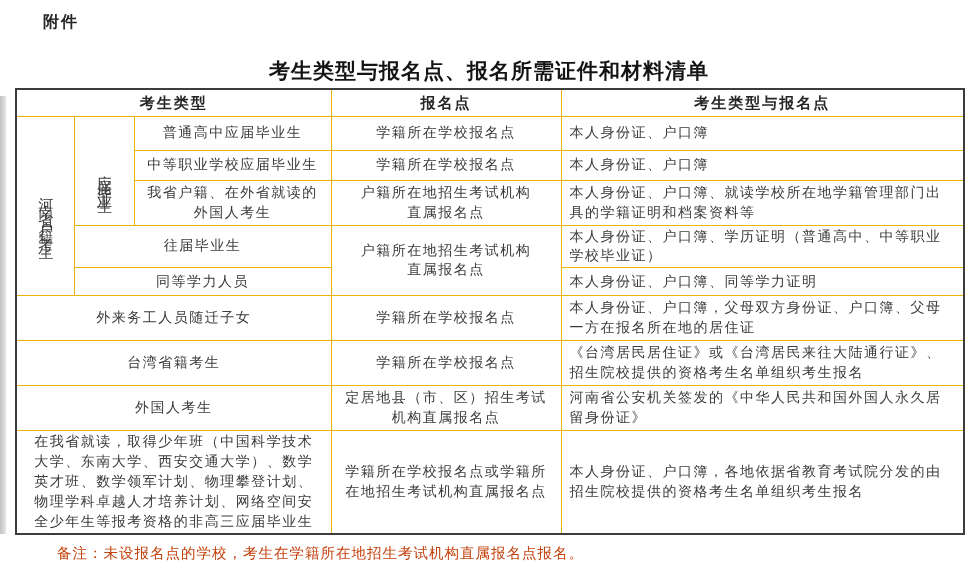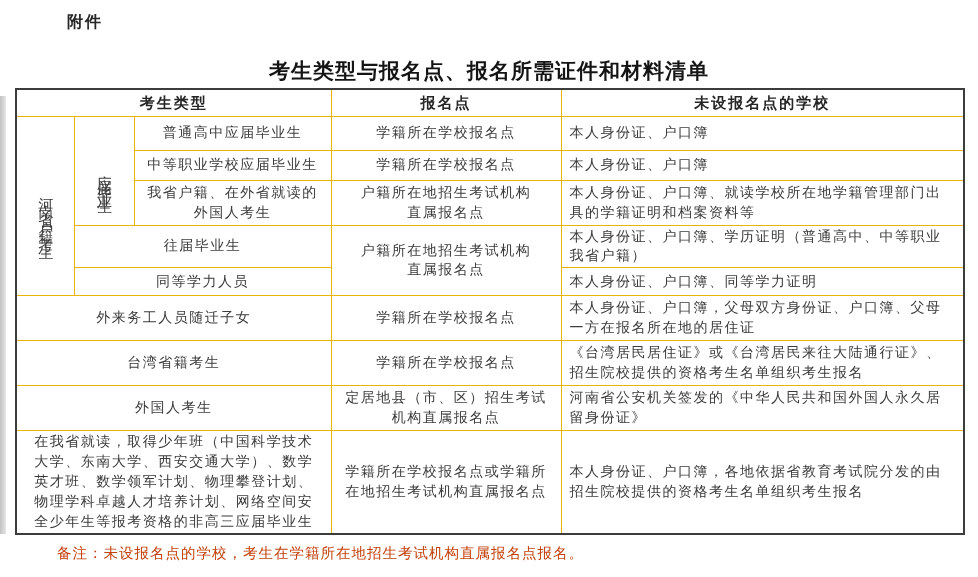--- a/index.html
+++ b/index.html
@@ -8,21 +8,21 @@
     background:#ffffff;
     font-family:"Liberation Serif","DejaVu Serif",serif;
   }
   .scan-strip{
     position:absolute;left:0;top:96px;width:6px;height:438px;
     background:linear-gradient(to right,#c2c2c2,#e6e6e6);
   }
   .attachment{
     position:absolute;left:43px;top:12px;
     font-family:"Liberation Sans","DejaVu Sans",sans-serif;
-    font-weight:bold;font-size:16px;color:#262626;letter-spacing:2px;margin-left:24px;
+    font-weight:bold;font-size:16px;color:#262626;letter-spacing:2px;
   }
   .title{
     position:absolute;left:0;right:0;top:57px;text-align:center;
     font-weight:bold;font-size:21px;color:#141414;letter-spacing:1px;
   }
   table.main{
     position:absolute;left:15px;top:88px;width:948px;
     border-collapse:collapse;table-layout:fixed;
     border:2px solid #3c3c3c;
   }
@@ -66,21 +66,21 @@
     <col style="width:58px">
       <col style="width:60px">
       <col style="width:197px">
       <col style="width:230px">
       <col style="width:403px">
   </colgroup>
   <thead>
     <tr style="height:27px">
       <th colspan="3">考生类型</th>
       <th>报名点</th>
-      <th>未设报名点的学校</th>
+      <th>考生类型与报名点</th>
     </tr>
   </thead>
   <tbody>
     <tr style="height:34px">
       <td rowspan="5">
         <span class="vert">河南省户籍考生</span>
       </td>
       <td rowspan="3">
         <span class="vert vert-tight">应届毕业生</span>
       </td>
@@ -99,21 +99,21 @@
       <td>户籍所在地招生考试机构
 直属报名点</td>
       <td class="mat">本人身份证、户口簿、就读学校所在地学籍管理部门出
 具的学籍证明和档案资料等</td>
     </tr>
     <tr style="height:38px">
       <td colspan="2">往届毕业生</td>
       <td rowspan="2">户籍所在地招生考试机构
 直属报名点</td>
       <td class="mat">本人身份证、户口簿、学历证明（普通高中、中等职业
-我省户籍）</td>
+学校毕业证）</td>
     </tr>
     <tr style="height:28px">
       <td colspan="2">同等学力人员</td>
       <td class="mat">本人身份证、户口簿、同等学力证明</td>
     </tr>
     <tr style="height:45px">
       <td colspan="3">外来务工人员随迁子女</td>
       <td>学籍所在学校报名点</td>
       <td class="mat">本人身份证、户口簿，父母双方身份证、户口簿、父母
 一方在报名所在地的居住证</td>

